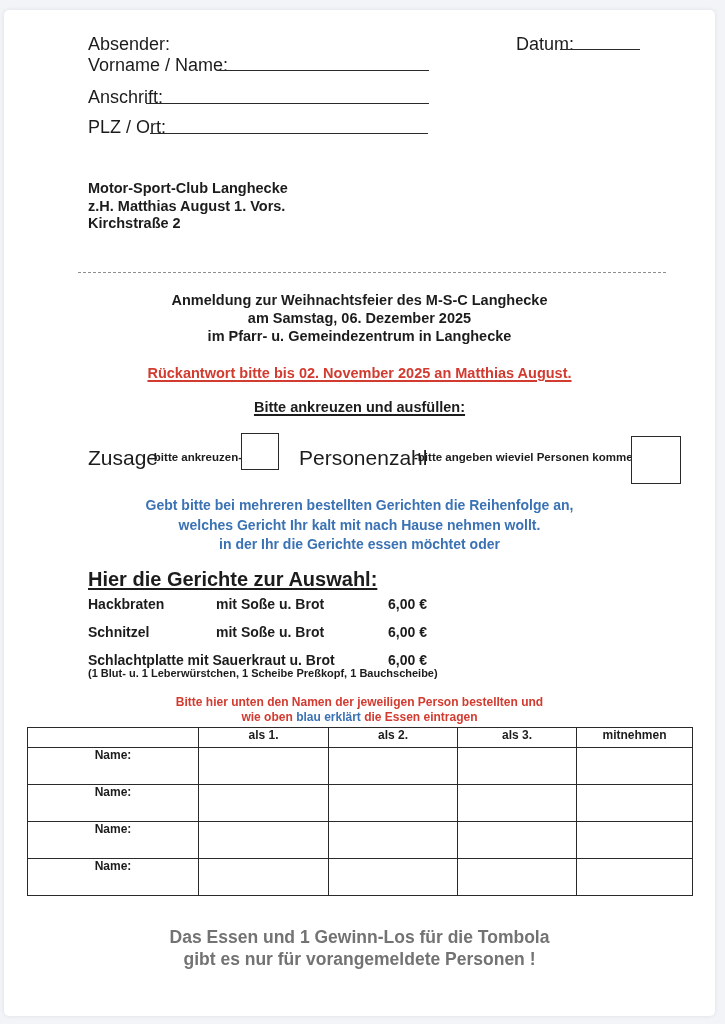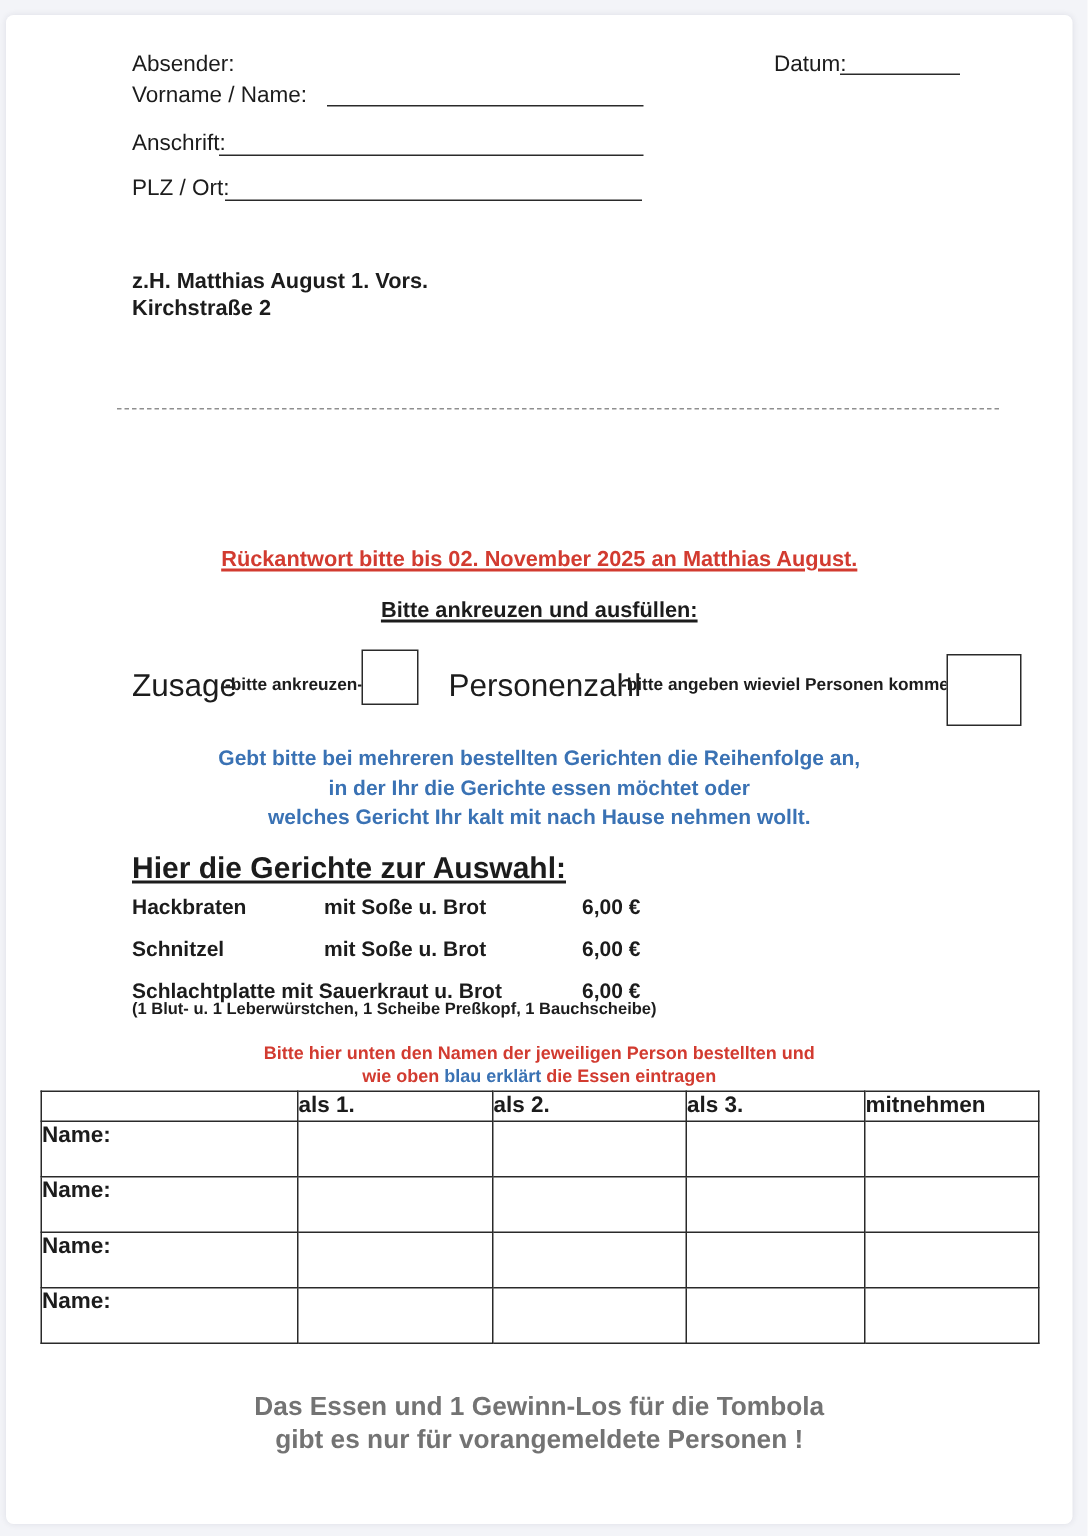--- a/index.html
+++ b/index.html
@@ -10,21 +10,21 @@
     color:#1c1c1c;
     -webkit-font-smoothing:antialiased;
   }
   .canvas{position:relative;width:725px;height:1024px;overflow:hidden;}
   .page{
     position:absolute;left:4px;top:10px;width:711px;height:1006px;
     background:#ffffff;border-radius:5px;
     box-shadow:0 0 4px rgba(40,40,70,.10);
   }
   .abs{position:absolute;white-space:nowrap;}
-  .lbl{font-size:15px;font-weight:400;}
+  .lbl{font-size:18px;font-weight:400;}
   .b{font-weight:700;}
   .fill-line{position:absolute;border-top:1.5px solid #2a2a2a;height:0;}
   .dash-sep{position:absolute;border-top:1.5px dashed #8f8f8f;height:0;}
   .center{position:absolute;left:4px;width:711px;text-align:center;}
   .title-block{font-size:14.5px;font-weight:700;line-height:18px;}
   .red{color:#d23b30;}
   .blue{color:#3a72b4;}
   .u{text-decoration:underline;text-decoration-thickness:1.5px;text-underline-offset:2px;}
   .blue-block{font-size:14px;font-weight:700;line-height:19.5px;color:#3a72b4;}
   .big-label{font-size:21px;font-weight:400;}
@@ -33,21 +33,21 @@
   .menu-heading{font-size:20px;font-weight:700;}
   .dish{font-size:14px;font-weight:700;}
   .dish-detail{font-size:11px;font-weight:700;}
   .note-red{font-size:12px;font-weight:700;line-height:14.5px;color:#d23b30;}
   table.grid{
     position:absolute;left:27px;top:727px;width:665px;
     border-collapse:collapse;table-layout:fixed;
   }
   table.grid td,table.grid th{
     border:1.5px solid #2a2a2a;padding:0;margin:0;
-    font-size:15px;font-weight:700;text-align:left;vertical-align:top;
+    font-size:12px;font-weight:700;text-align:center;vertical-align:top;
   }
   table.grid th{height:19px;}
   table.grid td{height:36px;}
   td.name-cell{text-align:left;font-size:13px;padding:4px 0 0 6px;}
   .footer-red{font-size:17.5px;font-weight:700;line-height:21.5px;color:#737373;}
 </style>
 </head>
 <body>
 
 <div class="canvas">
@@ -60,47 +60,53 @@
   <span class="abs lbl" style="left:88px;top:87px;">Anschrift:</span>
   <div class="fill-line" style="left:146px;top:103px;width:283px;"></div>
 
   <span class="abs lbl" style="left:88px;top:117px;">PLZ / Ort:</span>
   <div class="fill-line" style="left:150px;top:133px;width:278px;"></div>
 
   <span class="abs lbl" style="left:516px;top:34px;">Datum:</span>
   <div class="fill-line" style="left:560px;top:49px;width:80px;"></div>
 
   <div class="abs b" style="left:88px;top:180px;font-size:14.5px;line-height:17.5px;">
+    <div>Motor-Sport-Club Langhecke</div>
     <div>z.H. Matthias August 1. Vors.</div>
     <div>Kirchstraße 2</div>
   </div>
 
   <div class="dash-sep" style="left:78px;top:272px;width:588px;"></div>
 
+  <div class="center title-block" style="top:291px;">
+    <div>Anmeldung zur Weihnachtsfeier des M-S-C Langhecke</div>
+    <div>am Samstag, 06. Dezember 2025</div>
+    <div>im Pfarr- u. Gemeindezentrum in Langhecke</div>
+  </div>
 
   <div class="center" style="top:364px;">
     <span class="red b u" style="font-size:14.5px;">Rückantwort bitte bis 02. November 2025 an Matthias August.</span>
   </div>
 
   <div class="center" style="top:398px;">
     <span class="b u" style="font-size:14.5px;">Bitte ankreuzen und ausfüllen:</span>
   </div>
 
   <span class="abs big-label" style="left:88px;top:446px;">Zusage</span>
   <span class="abs hint" style="left:150px;top:451px;">-bitte ankreuzen-</span>
   <div class="checkbox" style="left:241px;top:433px;width:36px;height:35px;"></div>
 
   <span class="abs big-label" style="left:299px;top:446px;">Personenzahl</span>
   <span class="abs hint" style="left:414px;top:451px;">-bitte angeben wieviel Personen kommen-</span>
   <div class="checkbox" style="left:631px;top:436px;width:48px;height:46px;"></div>
 
   <div class="center blue-block" style="top:496px;">
     <div>Gebt bitte bei mehreren bestellten Gerichten die Reihenfolge an,</div>
+    <div>welches Gericht Ihr kalt mit nach Hause nehmen wollt.</div>
     <div>in der Ihr die Gerichte essen möchtet oder</div>
-    <div>welches Gericht Ihr kalt mit nach Hause nehmen wollt.</div>
   </div>
 
   <span class="abs menu-heading u" style="left:88px;top:568px;">Hier die Gerichte zur Auswahl:</span>
 
   <span class="abs dish" style="left:88px;top:596px;">Hackbraten</span>
   <span class="abs dish" style="left:216px;top:596px;">mit Soße u. Brot</span>
   <span class="abs dish" style="left:388px;top:596px;">6,00 €</span>
 
   <span class="abs dish" style="left:88px;top:624px;">Schnitzel</span>
   <span class="abs dish" style="left:216px;top:624px;">mit Soße u. Brot</span>

